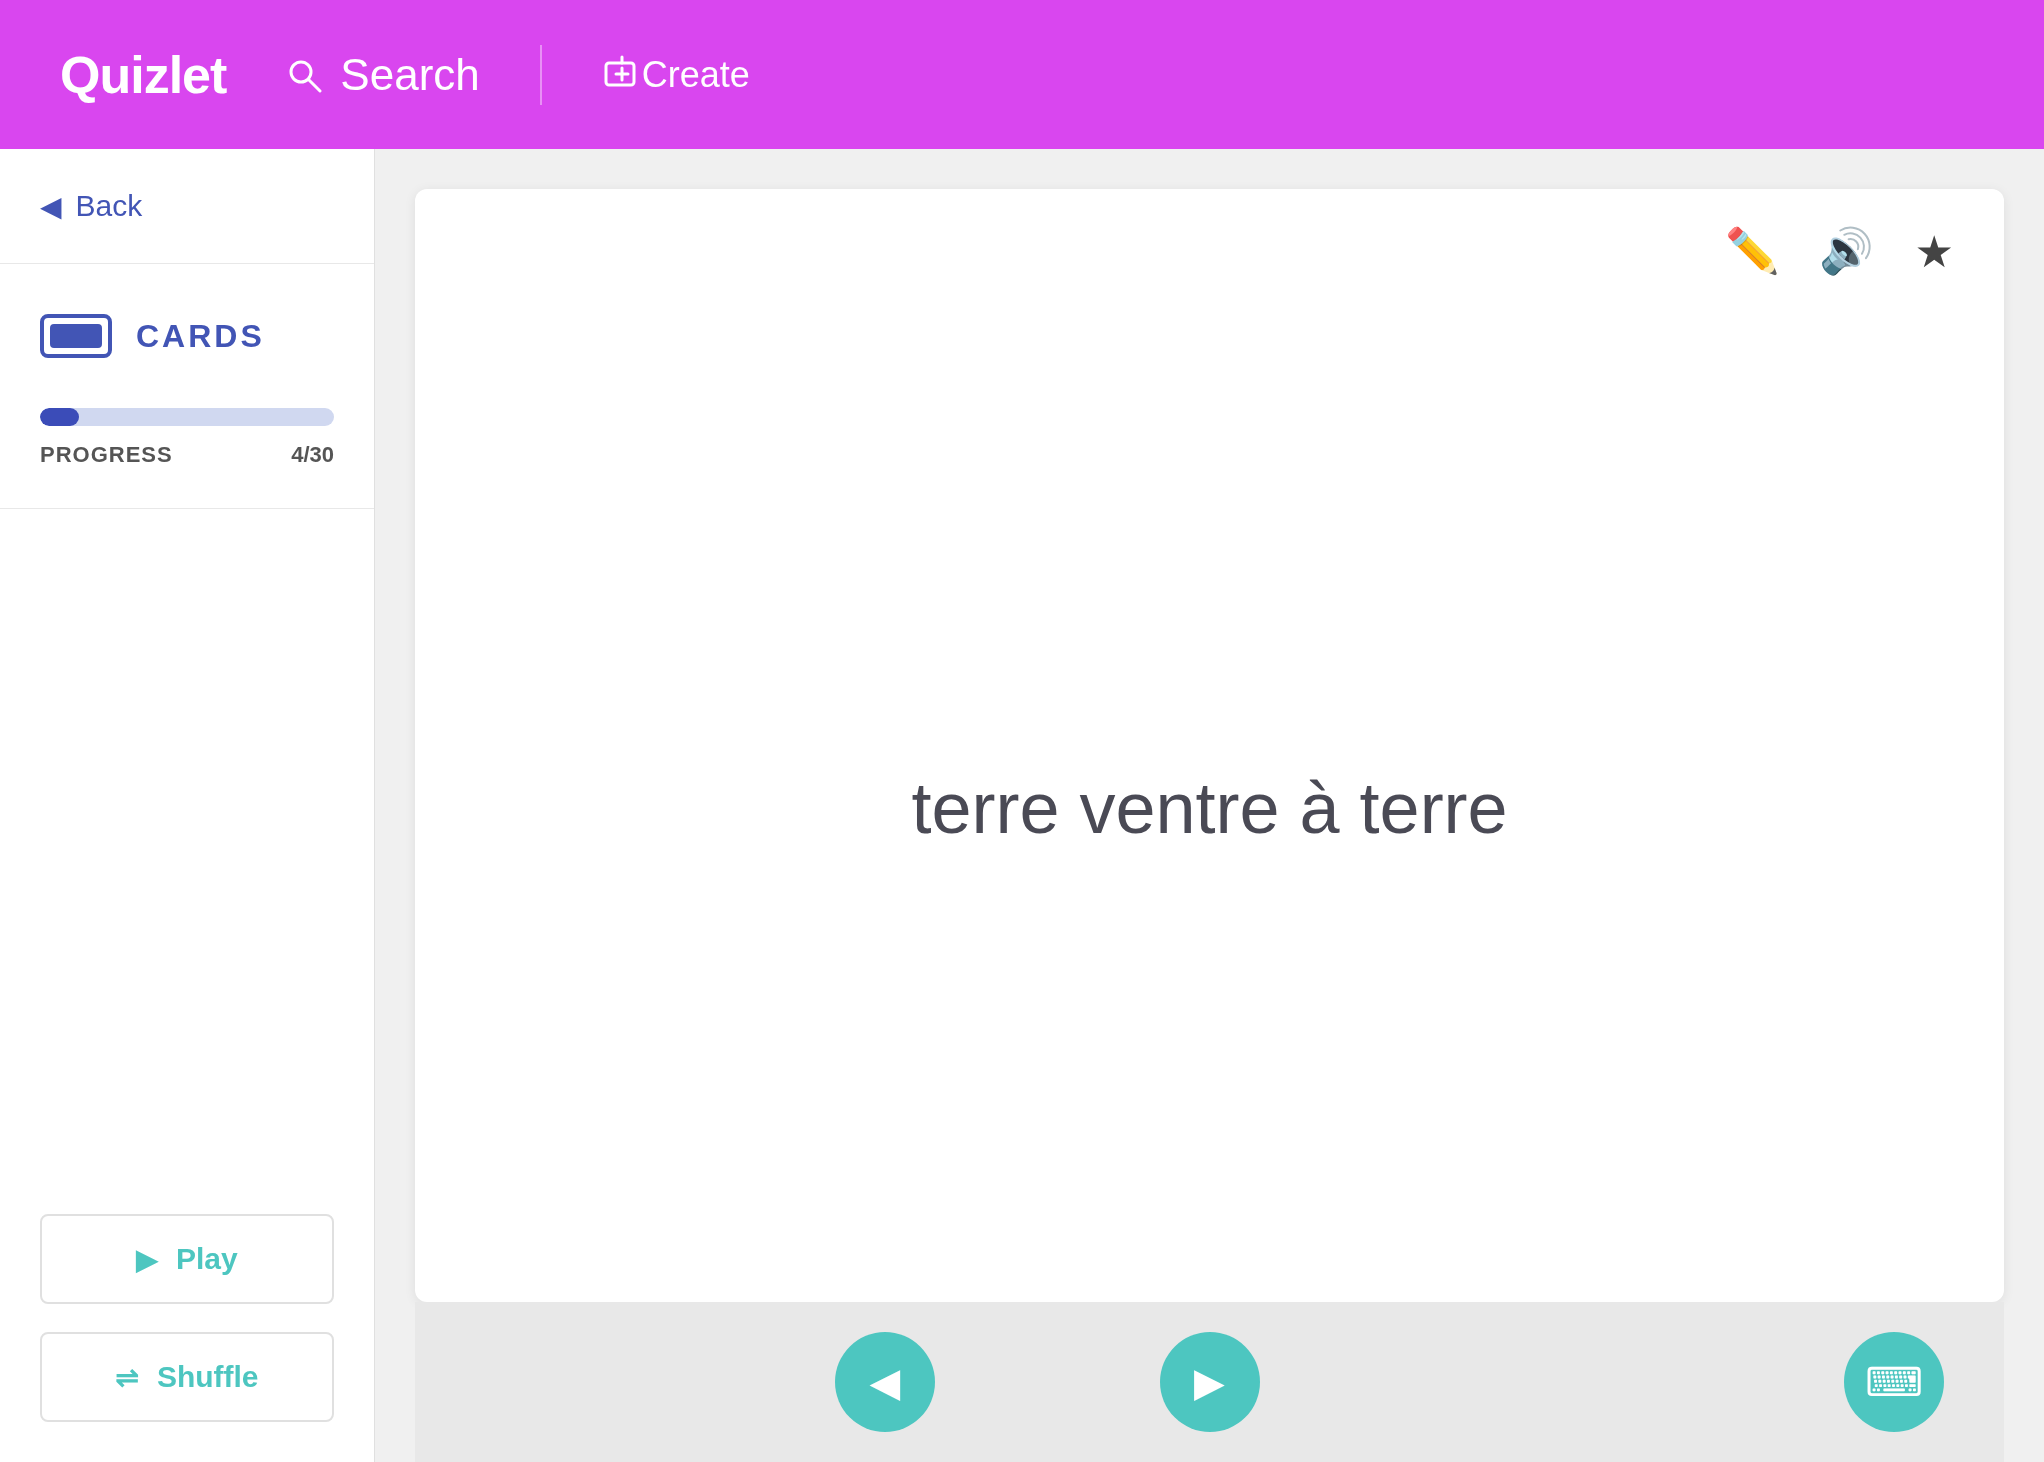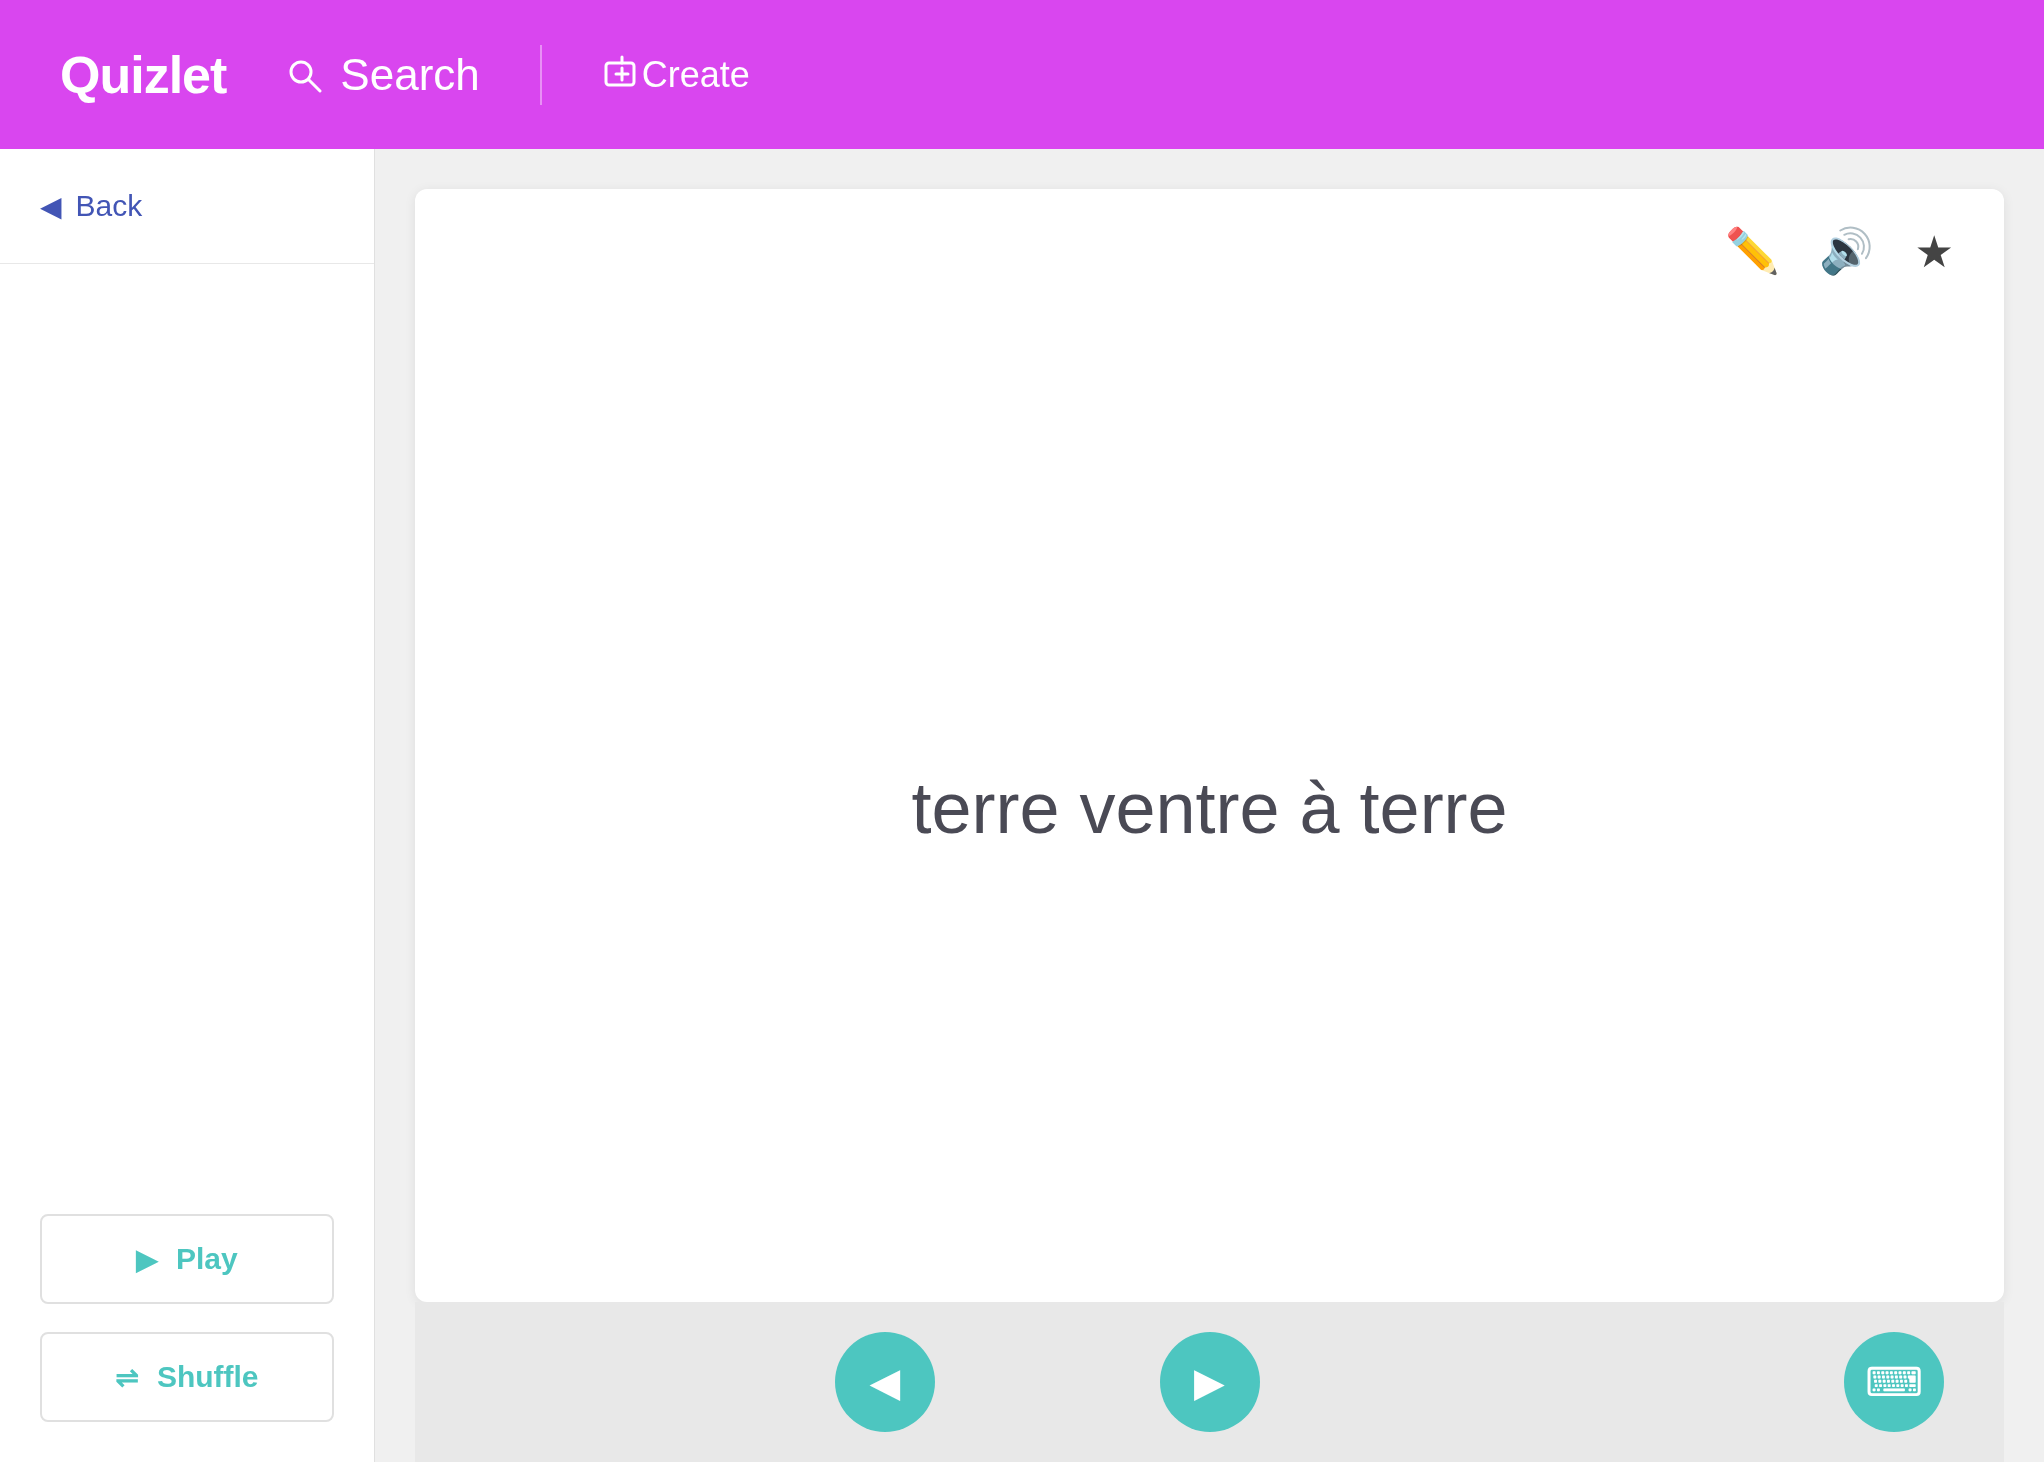--- a/index.html
+++ b/index.html
@@ -274,20 +274,38 @@
 </header>
 
 <div class="main-layout">
 
   <aside class="sidebar">
     <div class="sidebar-back">
       <span class="back-arrow">◀</span>
       <span>Back</span>
     </div>
 
+    <div class="sidebar-cards-section">
+      <div class="cards-mode">
+        <div class="cards-icon">
+          <div class="cards-icon-inner"></div>
+        </div>
+        <span class="cards-label">CARDS</span>
+      </div>
+
+      <div class="progress-section">
+        <div class="progress-bar-bg">
+          <div class="progress-bar-fill" style="width: 13.33%"></div>
+        </div>
+        <div class="progress-labels">
+          <span class="progress-text">PROGRESS</span>
+          <span class="progress-count">4/30</span>
+        </div>
+      </div>
+    </div>
 
     <div class="sidebar-buttons">
       <button class="sidebar-btn">
         <span class="play-icon">▶</span>
         <span>Play</span>
       </button>
       <button class="sidebar-btn">
         <span class="shuffle-icon">⇌</span>
         <span>Shuffle</span>
       </button>

